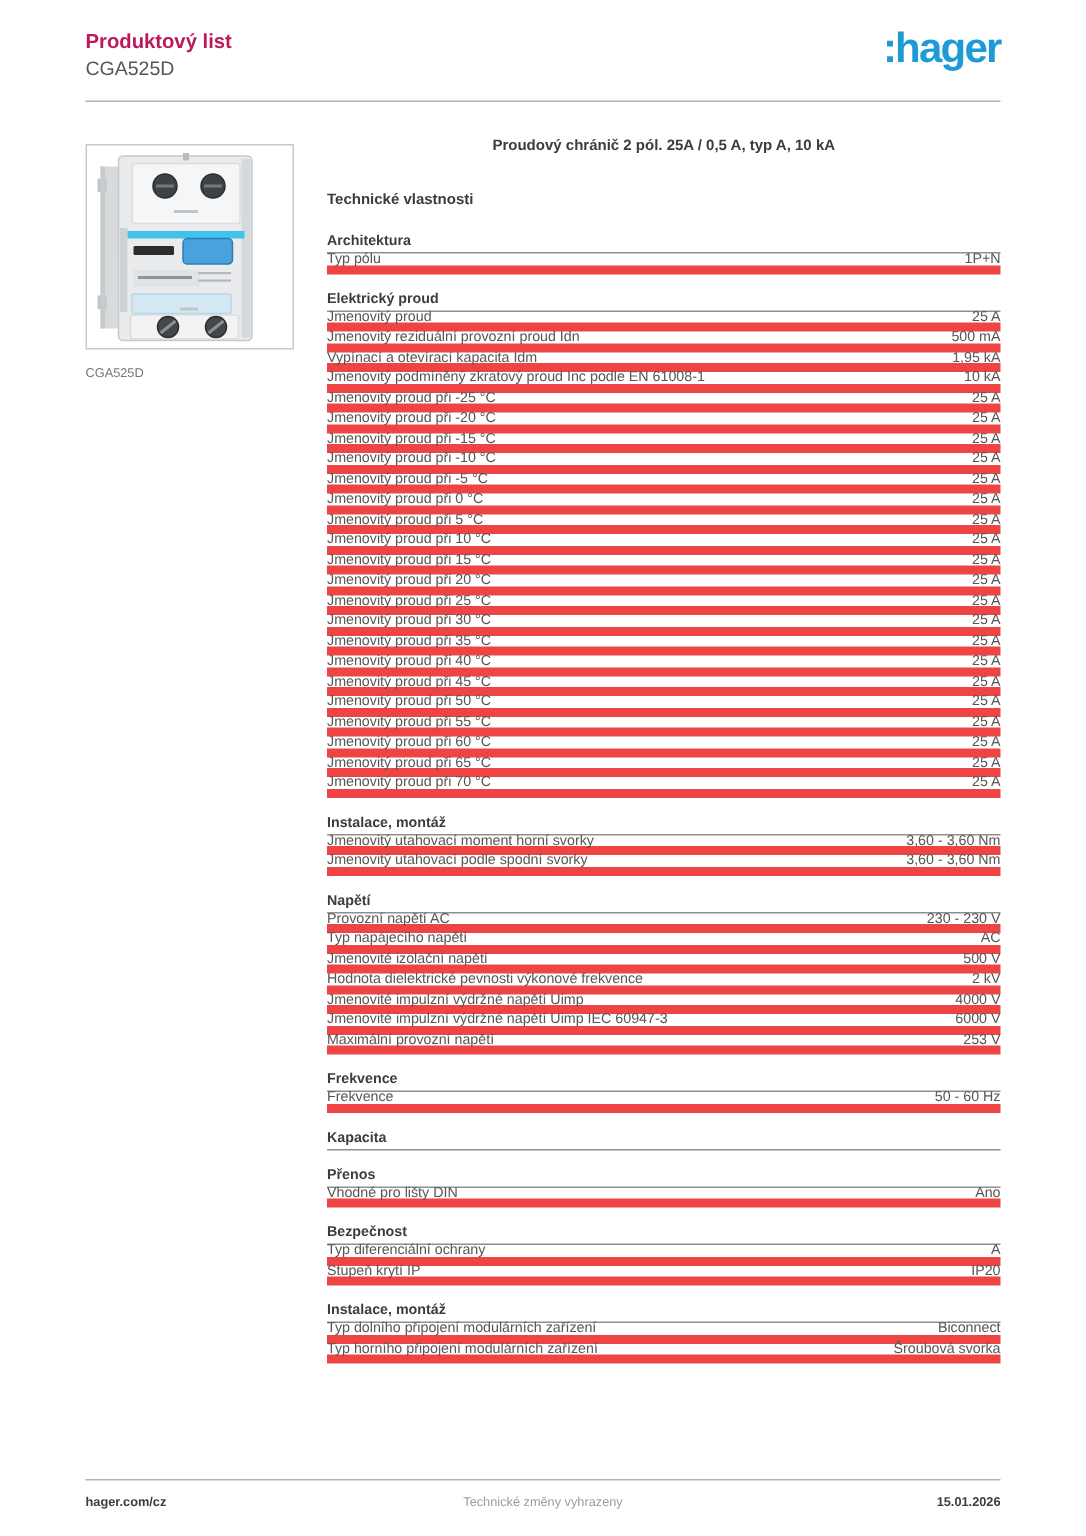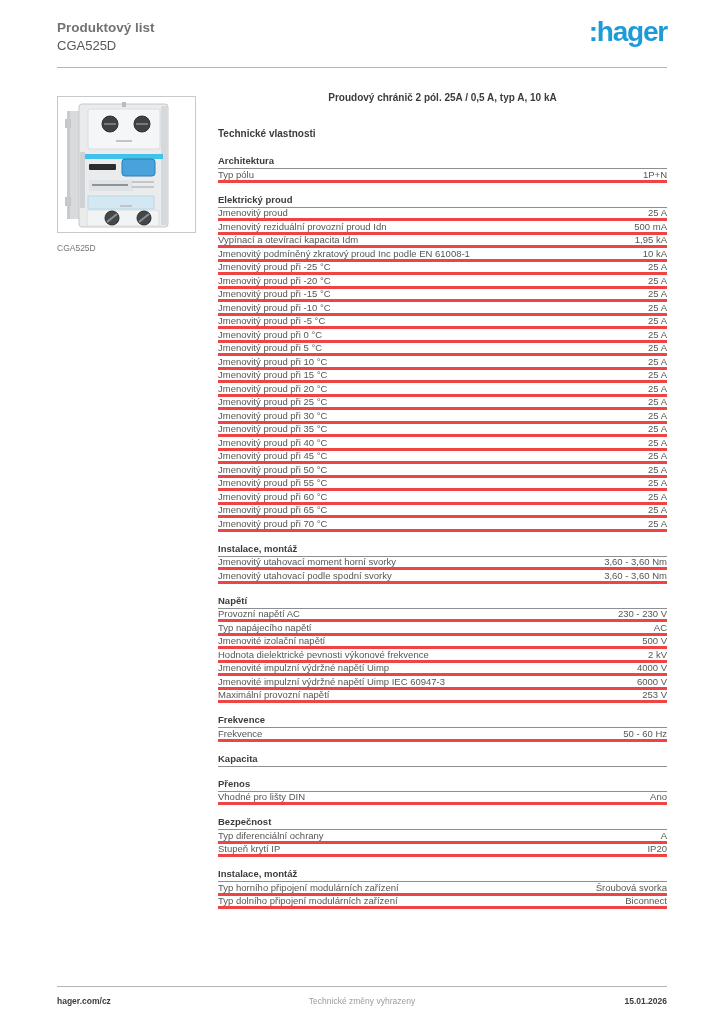--- a/index.html
+++ b/index.html
@@ -4,21 +4,21 @@
 <style>
   * { margin:0; padding:0; box-sizing:border-box; }
   html,body { background:#ffffff; }
   body {
     width:724px; height:1024px; position:relative; overflow:hidden;
     font-family:"Liberation Sans", sans-serif; color:#3c3c3b;
   }
   .page { position:absolute; inset:0; background:#fff; }
 
   
-  .doc-type  { position:absolute; left:57px; top:20px; font-size:13.5px; font-weight:bold; color:#737373; }
+  .doc-type  { position:absolute; left:57px; top:20px; font-size:13.5px; font-weight:bold; color:#be185d; }
   .doc-code  { position:absolute; left:57px; top:38px; font-size:13px; color:#575756; }
   .logo      { position:absolute; right:57px; top:16px; font-size:28px; font-weight:bold;
                letter-spacing:-1.2px; color:#1e9bd7; }
   .header-rule { position:absolute; left:57px; right:57px; top:67px; height:1px; background:#b3b3b3; }
 
   
   .product-figure { position:absolute; left:57px; top:96px; width:139px; height:137px;
                     border:1px solid #c9c9c9; background:#fff; }
   .product-figure svg { display:block; width:100%; height:100%; }
   .product-caption { position:absolute; left:57px; top:243px; font-size:8.5px; color:#767675; }
@@ -26,21 +26,21 @@
   
   .product-title { position:absolute; left:218px; top:92px; width:449px; font-size:10px; font-weight:bold; color:#3c3c3b;text-align:center; }
   .props-heading { position:absolute; left:218px; top:128px; font-size:10px; font-weight:bold; color:#3c3c3b; }
   .sections      { position:absolute; left:218px; top:155px; width:449px; }
 
   .spec-section { margin-top:11px; }
   .spec-section:first-child { margin-top:0; }
   .section-name { font-size:9.5px; font-weight:bold; color:#3c3c3b; line-height:11px;
                   padding-bottom:2px; border-bottom:1px solid #8f8f8e; }
   .spec-row  { display:flex; justify-content:space-between; align-items:center;
-               height:13.5px; border-bottom:3px solid #ef4444; font-size:9.5px; color:#565655; }
+               height:13.5px; border-bottom:6px solid #ef4444; font-size:9.5px; color:#565655; }
   .spec-label { white-space:nowrap; }
   .spec-value { white-space:nowrap; }
 
   
   .footer { position:absolute; left:57px; right:57px; top:986px; height:32px; border-top:1px solid #b3b3b3; }
   .f-left   { position:absolute; left:0; top:9px; font-size:8.5px; font-weight:bold; color:#3c3c3b; }
   .f-center { position:absolute; left:50%; transform:translateX(-50%); top:9px; font-size:8.5px; color:#9c9c9b; }
   .f-right  { position:absolute; right:0; top:9px; font-size:8.5px; font-weight:bold; color:#3c3c3b; }
 </style>
 </head>
@@ -271,26 +271,26 @@
           <span class="spec-value">A</span>
         </div>
         <div class="spec-row">
           <span class="spec-label">Stupeň krytí IP</span>
           <span class="spec-value">IP20</span>
         </div>
       </section>
       <section class="spec-section">
         <div class="section-name">Instalace, montáž</div>
         <div class="spec-row">
+          <span class="spec-label">Typ dolního připojení modulárních zařízení</span>
+          <span class="spec-value">Biconnect</span>
+        </div>
+        <div class="spec-row">
           <span class="spec-label">Typ horního připojení modulárních zařízení</span>
           <span class="spec-value">Šroubová svorka</span>
-        </div>
-        <div class="spec-row">
-          <span class="spec-label">Typ dolního připojení modulárních zařízení</span>
-          <span class="spec-value">Biconnect</span>
         </div>
       </section>
     </div>
 
   <div class="footer">
     <span class="f-left">hager.com/cz</span>
     <span class="f-center">Technické změny vyhrazeny</span>
     <span class="f-right">15.01.2026</span>
   </div>
 

